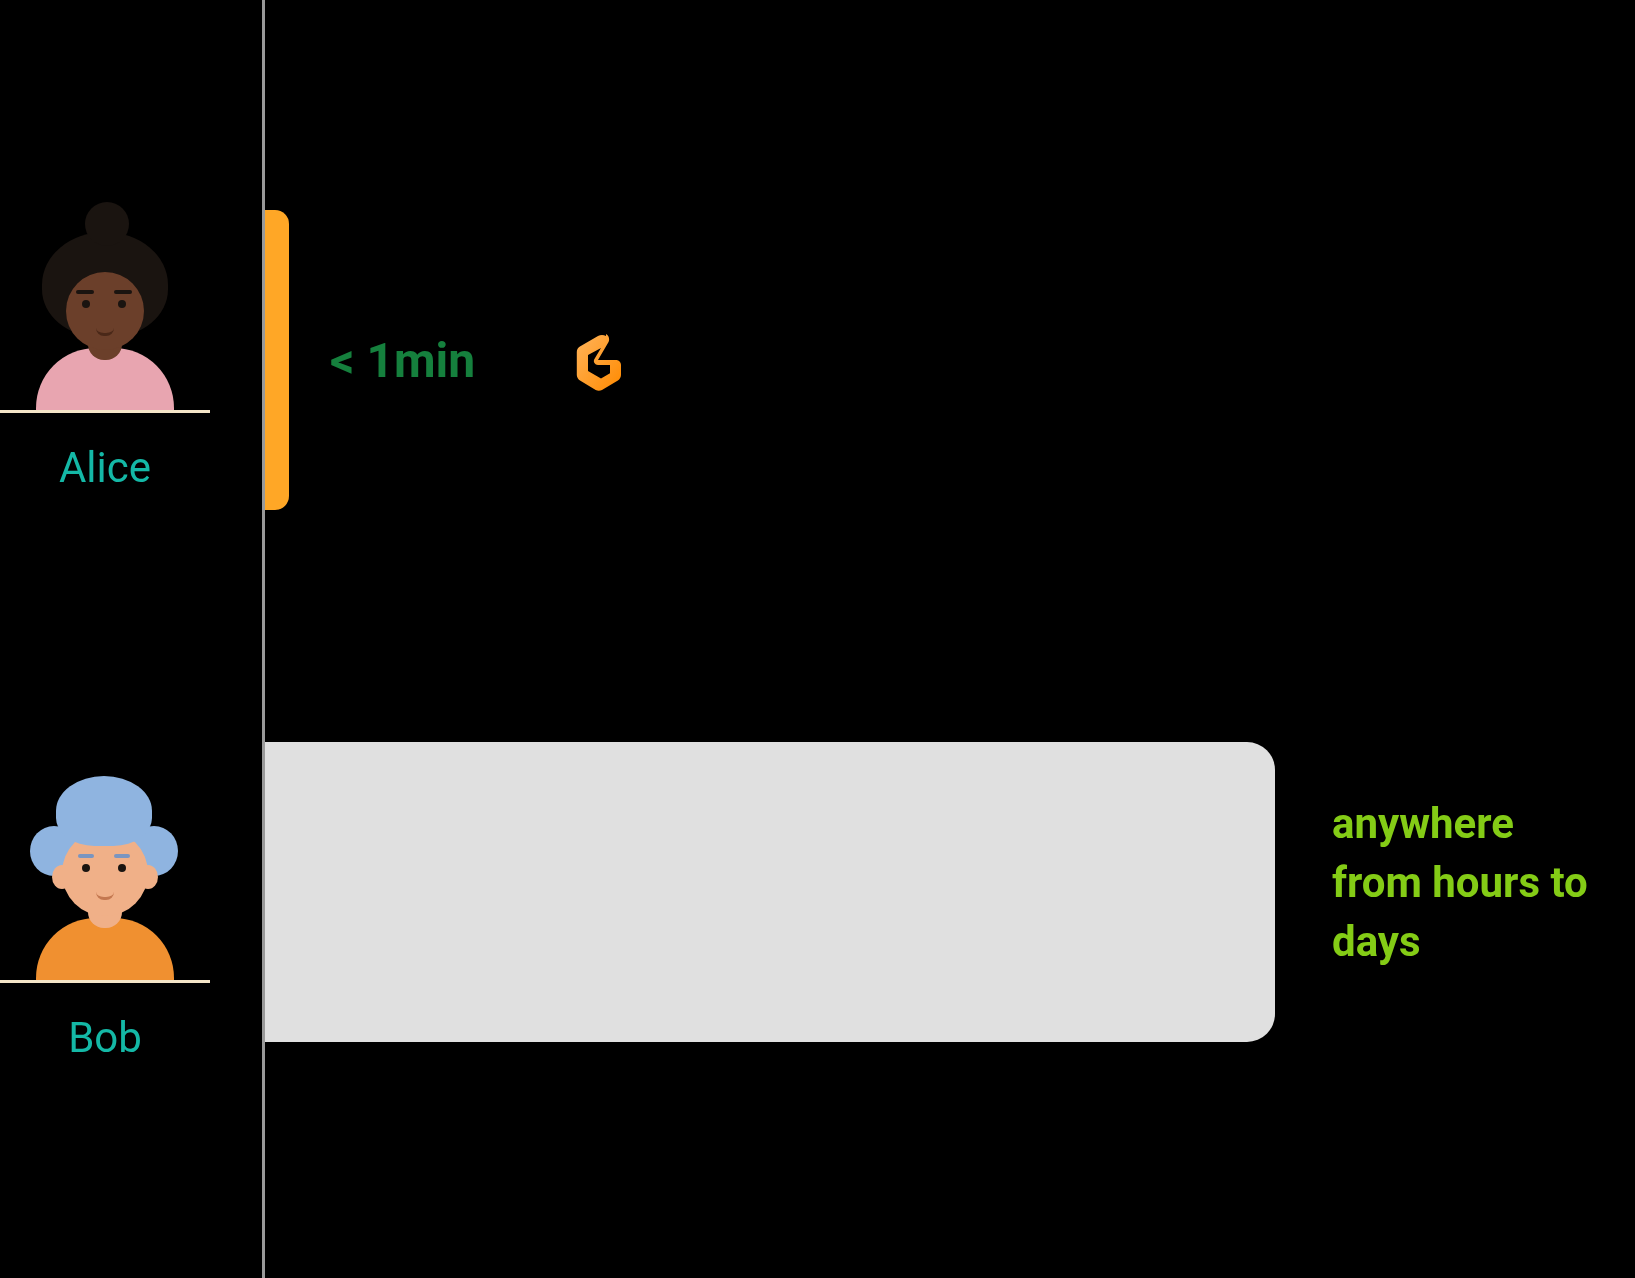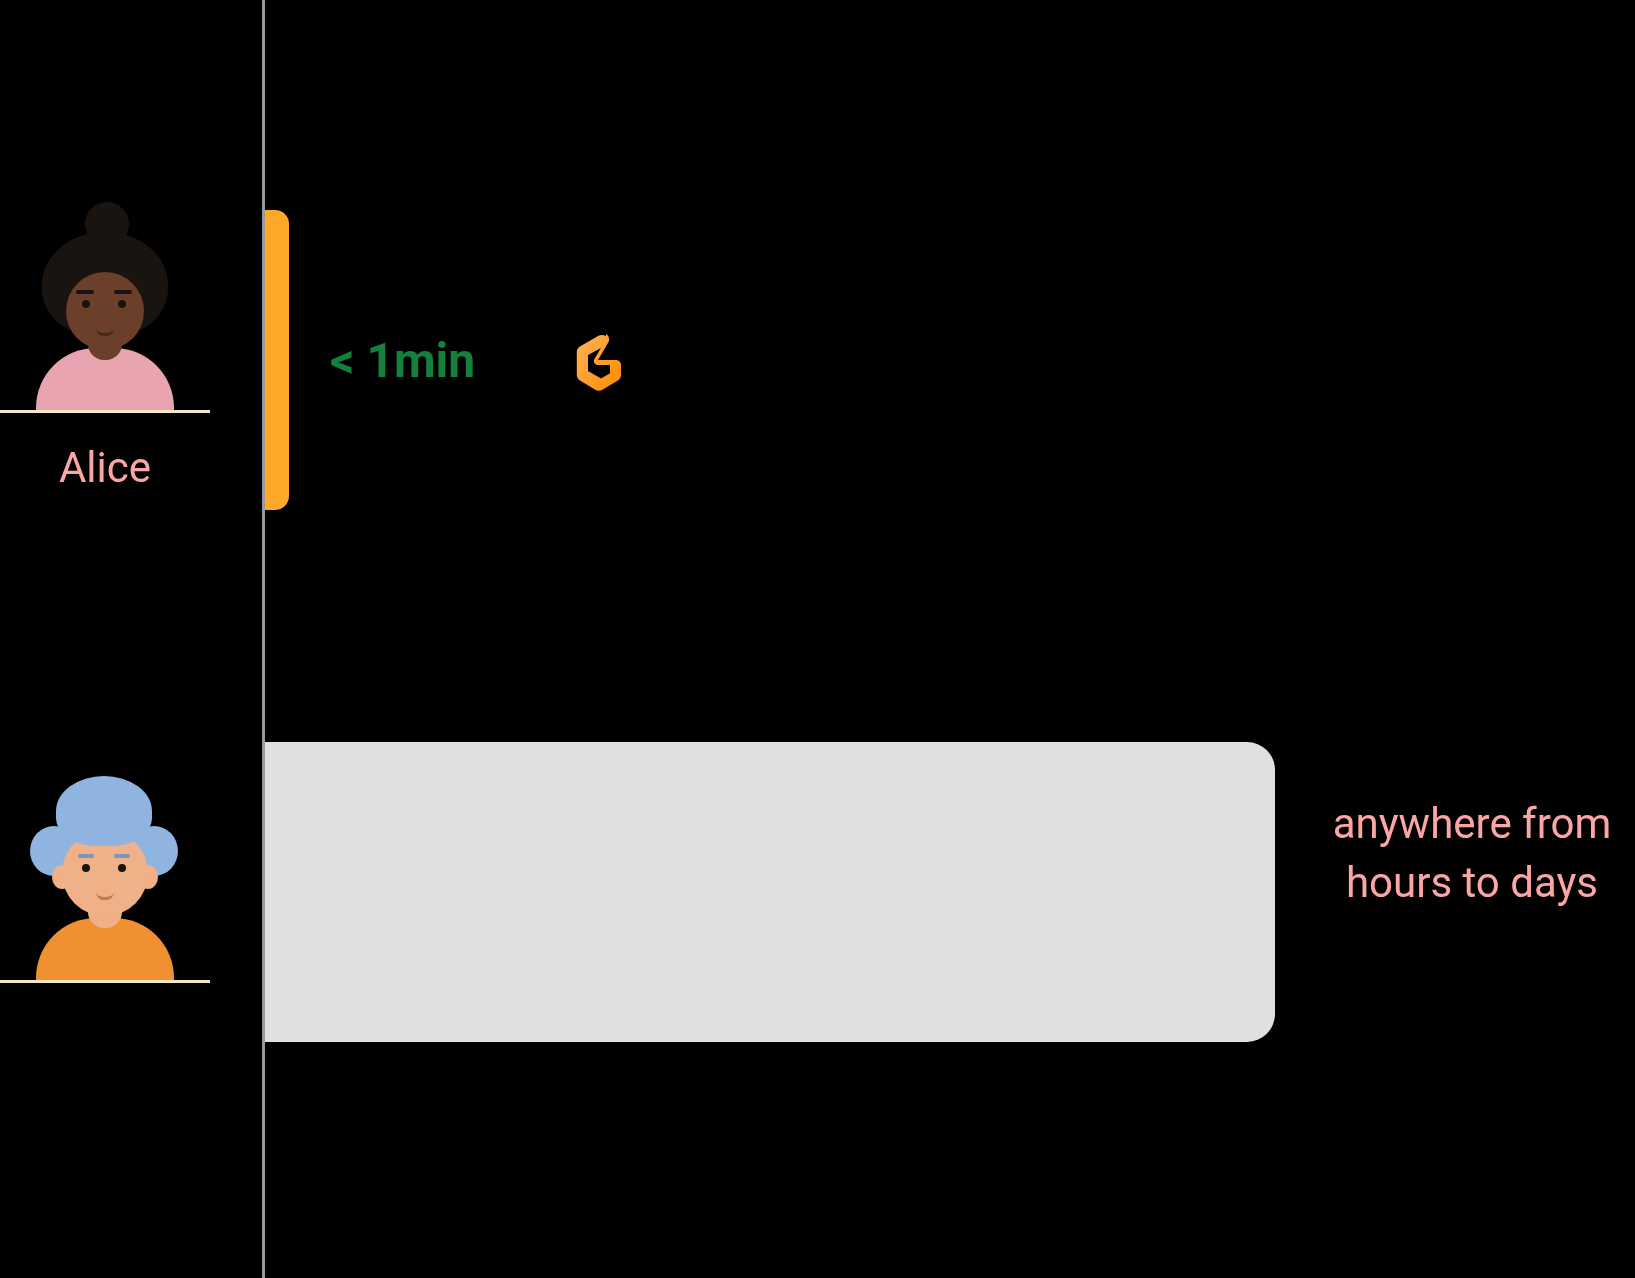--- a/index.html
+++ b/index.html
@@ -50,21 +50,21 @@
     }
     
     .avatar-underline {
       width: 210px;
       height: 3px;
       background: #f5e6c8;
       margin: 0 auto;
     }
     
     .avatar-name {
-      color: #fca5a5;
+      color: #14b8a6;
       font-size: 42px;
       font-weight: 400;
       margin-top: 30px;
     }
     
     
     .alice-bun {
       position: absolute;
       left: 85px;
       top: 2px;
@@ -297,26 +297,25 @@
       width: 1010px;
       height: 300px;
       background: #e0e0e0;
       border-radius: 0 28px 28px 0;
     }
     
     .bob-bar-label {
       position: absolute;
       left: 1332px;
       top: 795px;
-      color: #fca5a5;
+      color: #84cc16;
       font-size: 42px;
-      font-weight: 400;
+      font-weight: 700;
       line-height: 1.4;
       width: 280px;
-      text-align: center;
     }
   </style>
 </head>
 <body>
 
 <div class="timeline-axis"></div>
 
 <div class="avatar-container avatar-alice">
   <div class="avatar-figure">
     <div class="alice-body"></div>
@@ -359,16 +358,17 @@
     <div class="bob-ear-right"></div>
     <div class="bob-face"></div>
     <div class="bob-hair-top"></div>
     <div class="bob-brow bob-brow-left"></div>
     <div class="bob-brow bob-brow-right"></div>
     <div class="bob-eye bob-eye-left"></div>
     <div class="bob-eye bob-eye-right"></div>
     <div class="bob-mouth"></div>
   </div>
   <div class="avatar-underline"></div>
+  <div class="avatar-name">Bob</div>
 </div>
 
 <div class="bob-bar"></div>
 <div class="bob-bar-label">anywhere from hours to days</div>
 
 </body></html>

